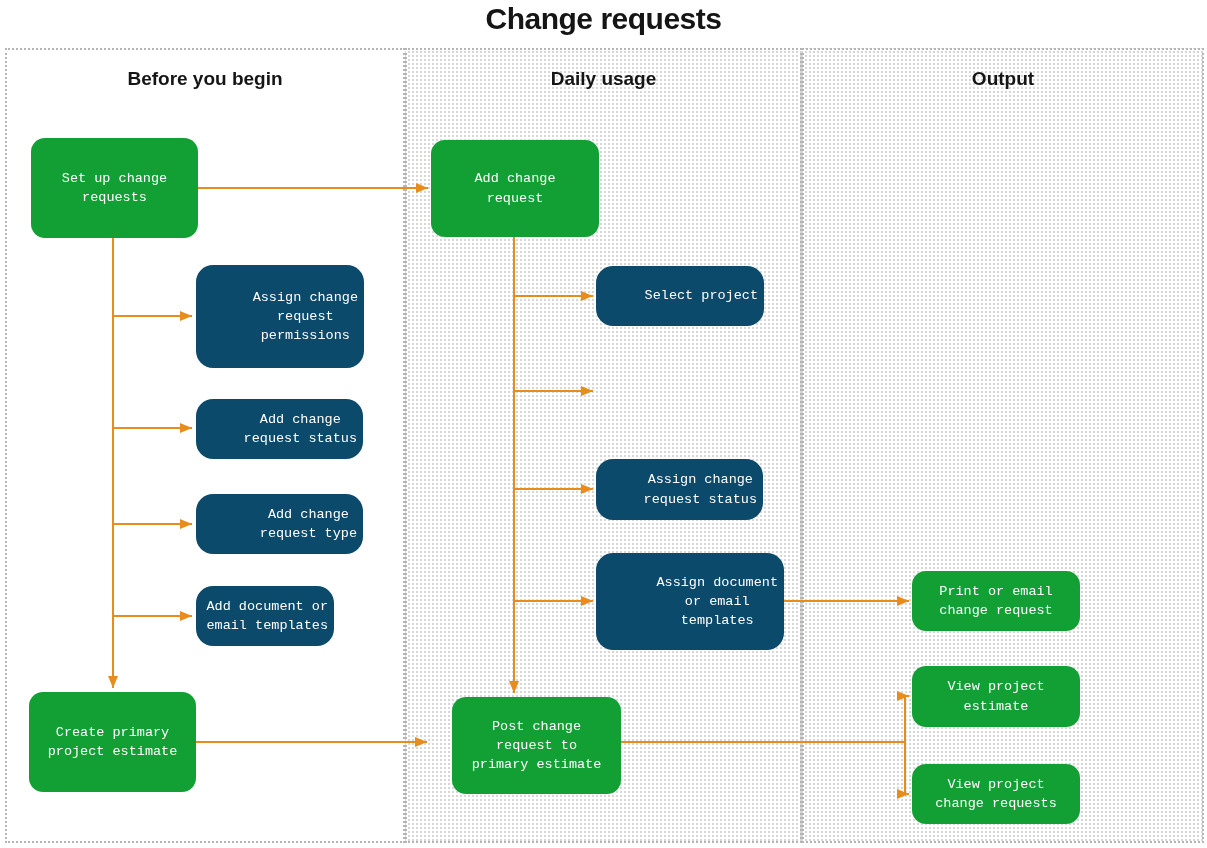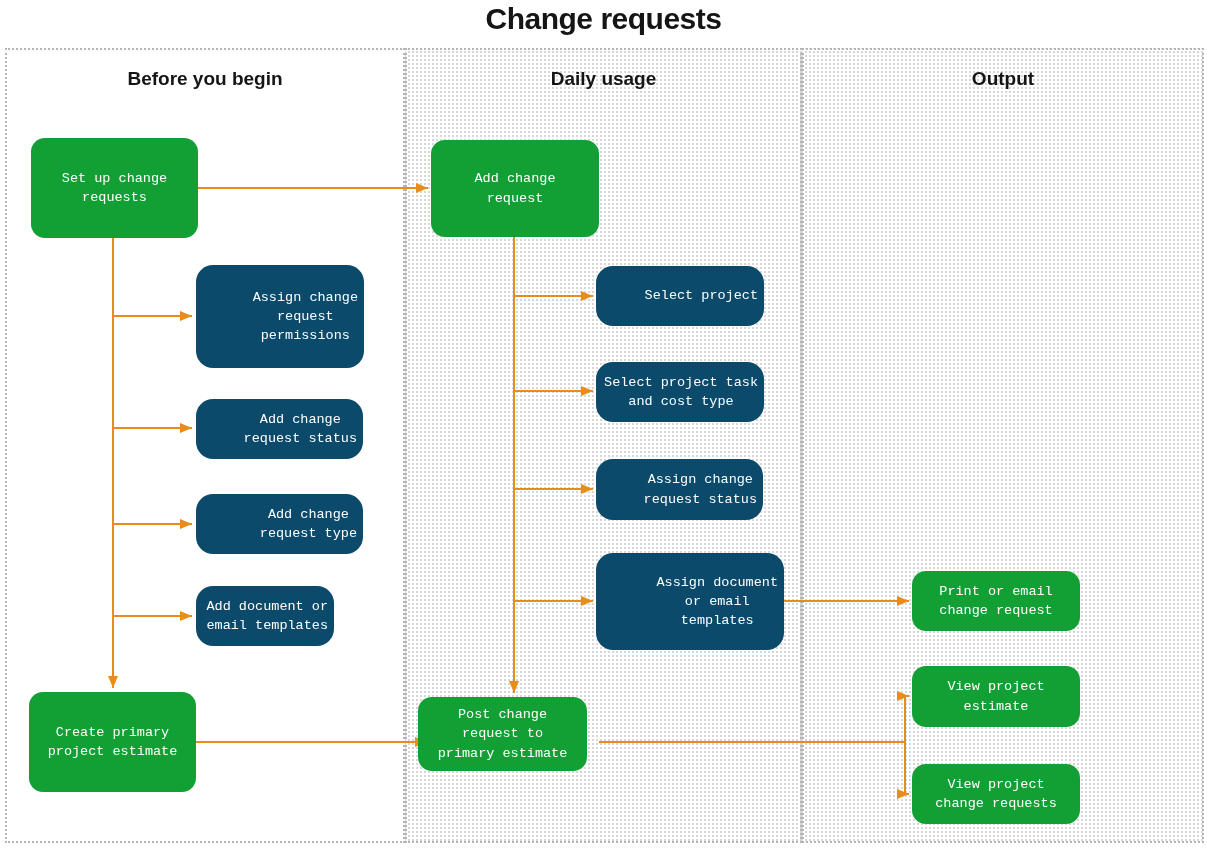--- a/index.html
+++ b/index.html
@@ -106,34 +106,30 @@
 project estimate</span>
   </div>
 
   <div class="node green" style="left:431px;top:140px;width:168px;height:97px">
     <span class="node-label">Add change
 request</span>
   </div>
   <div class="node blue" style="left:596px;top:266px;width:168px;height:60px">
     <span class="node-label">Select project</span>
   </div>
-  <div class="node blue" style="left:596px;top:362px;width:168px;height:60px">
-    <span class="node-label">Select project task
-and cost type</span>
-  </div>
   <div class="node blue" style="left:596px;top:459px;width:167px;height:61px">
     <span class="node-label">Assign change
 request status</span>
   </div>
   <div class="node blue" style="left:596px;top:553px;width:188px;height:97px">
     <span class="node-label">Assign document
 or email
 templates</span>
   </div>
-  <div class="node green" style="left:418px;top:697px;width:169px;height:74px">
+  <div class="node green" style="left:452px;top:697px;width:169px;height:97px">
     <span class="node-label">Post change
 request to
 primary estimate</span>
   </div>
 
   <div class="node green" style="left:912px;top:571px;width:168px;height:60px">
     <span class="node-label">Print or email
 change request</span>
   </div>
   <div class="node green" style="left:912px;top:666px;width:168px;height:61px">

